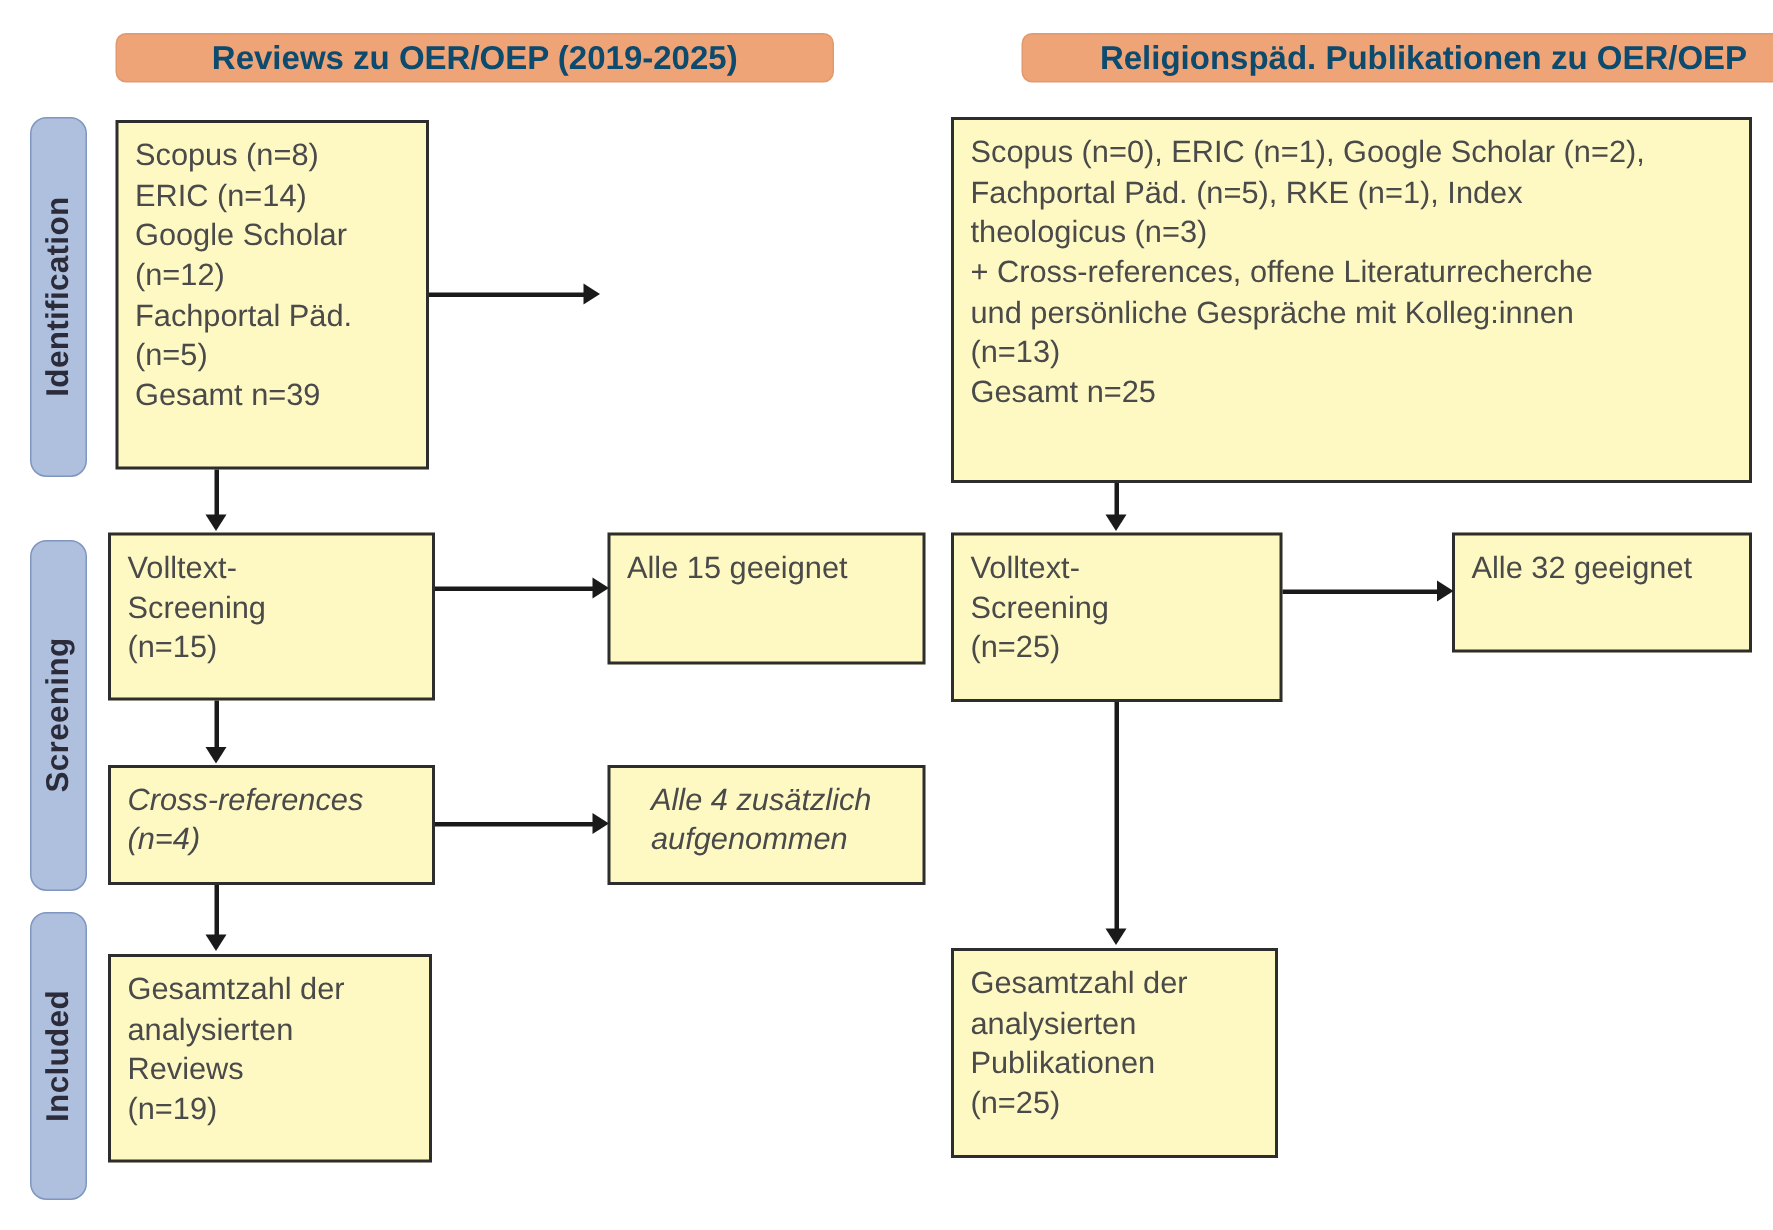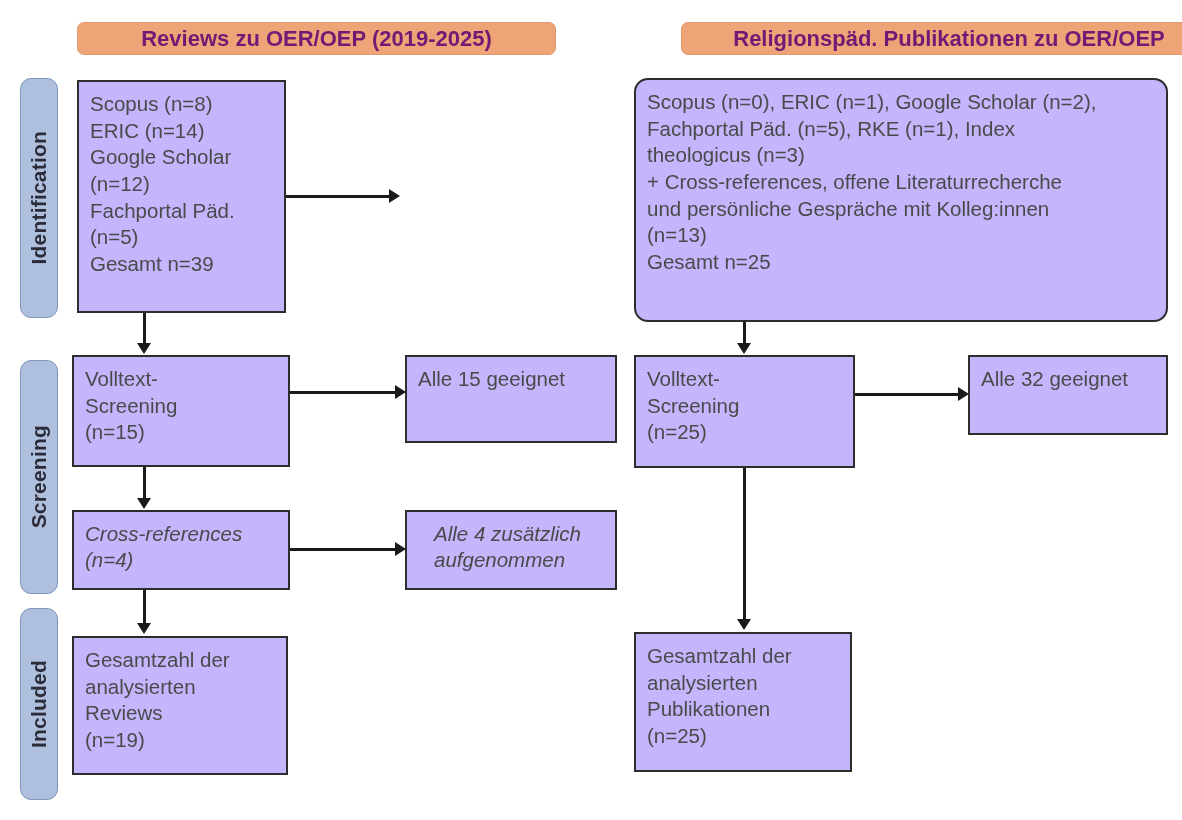--- a/index.html
+++ b/index.html
@@ -42,30 +42,30 @@
   
   .col-header {
     position: absolute;
     background: #efa477;
     border: 1px solid #e09a6e;
     border-radius: 7px;
     box-sizing: border-box;
     display: flex;
     align-items: center;
     justify-content: center;
-    color: #701a75;
+    color: #0c4a6e;
     font-size: 22px;
     font-weight: bold;
     white-space: nowrap;
   }
 
   
   .box {
     position: absolute;
-    background: #c4b5fd;
+    background: #fef9c3;
     border: 2.5px solid #2d2d2d;
     box-sizing: border-box;
     padding: 9px 10px 6px 11px;
     font-size: 20.5px;
     line-height: 1.30;
     color: #4a4a4a;
     overflow: hidden;
     white-space: pre-line;
   }
   .box.tight {
@@ -153,21 +153,21 @@
   <div class="arrow-right" style="left:395px; top:542px;"></div>
 
   <div class="conn v" style="left:143px; top:590px; width:3px; height:35px;"></div>
   <div class="arrow-down" style="left:137px; top:623px;"></div>
 
   <div class="box" style="left:72px; top:636px; width:216px; height:139px;">Gesamtzahl der
 analysierten
 Reviews
 (n=19)</div>
 
-  <div class="box" style="left:634px; top:78px; width:534px; height:244px;border-radius:14px;">Scopus (n=0), ERIC (n=1), Google Scholar (n=2),
+  <div class="box" style="left:634px; top:78px; width:534px; height:244px;">Scopus (n=0), ERIC (n=1), Google Scholar (n=2),
 Fachportal Päd. (n=5), RKE (n=1), Index
 theologicus (n=3)
 + Cross-references, offene Literaturrecherche
 und persönliche Gespräche mit Kolleg:innen
 (n=13)
 Gesamt n=25</div>
 
   <div class="conn v" style="left:743px; top:322px; width:3px; height:23px;"></div>
   <div class="arrow-down" style="left:737px; top:343px;"></div>
 

